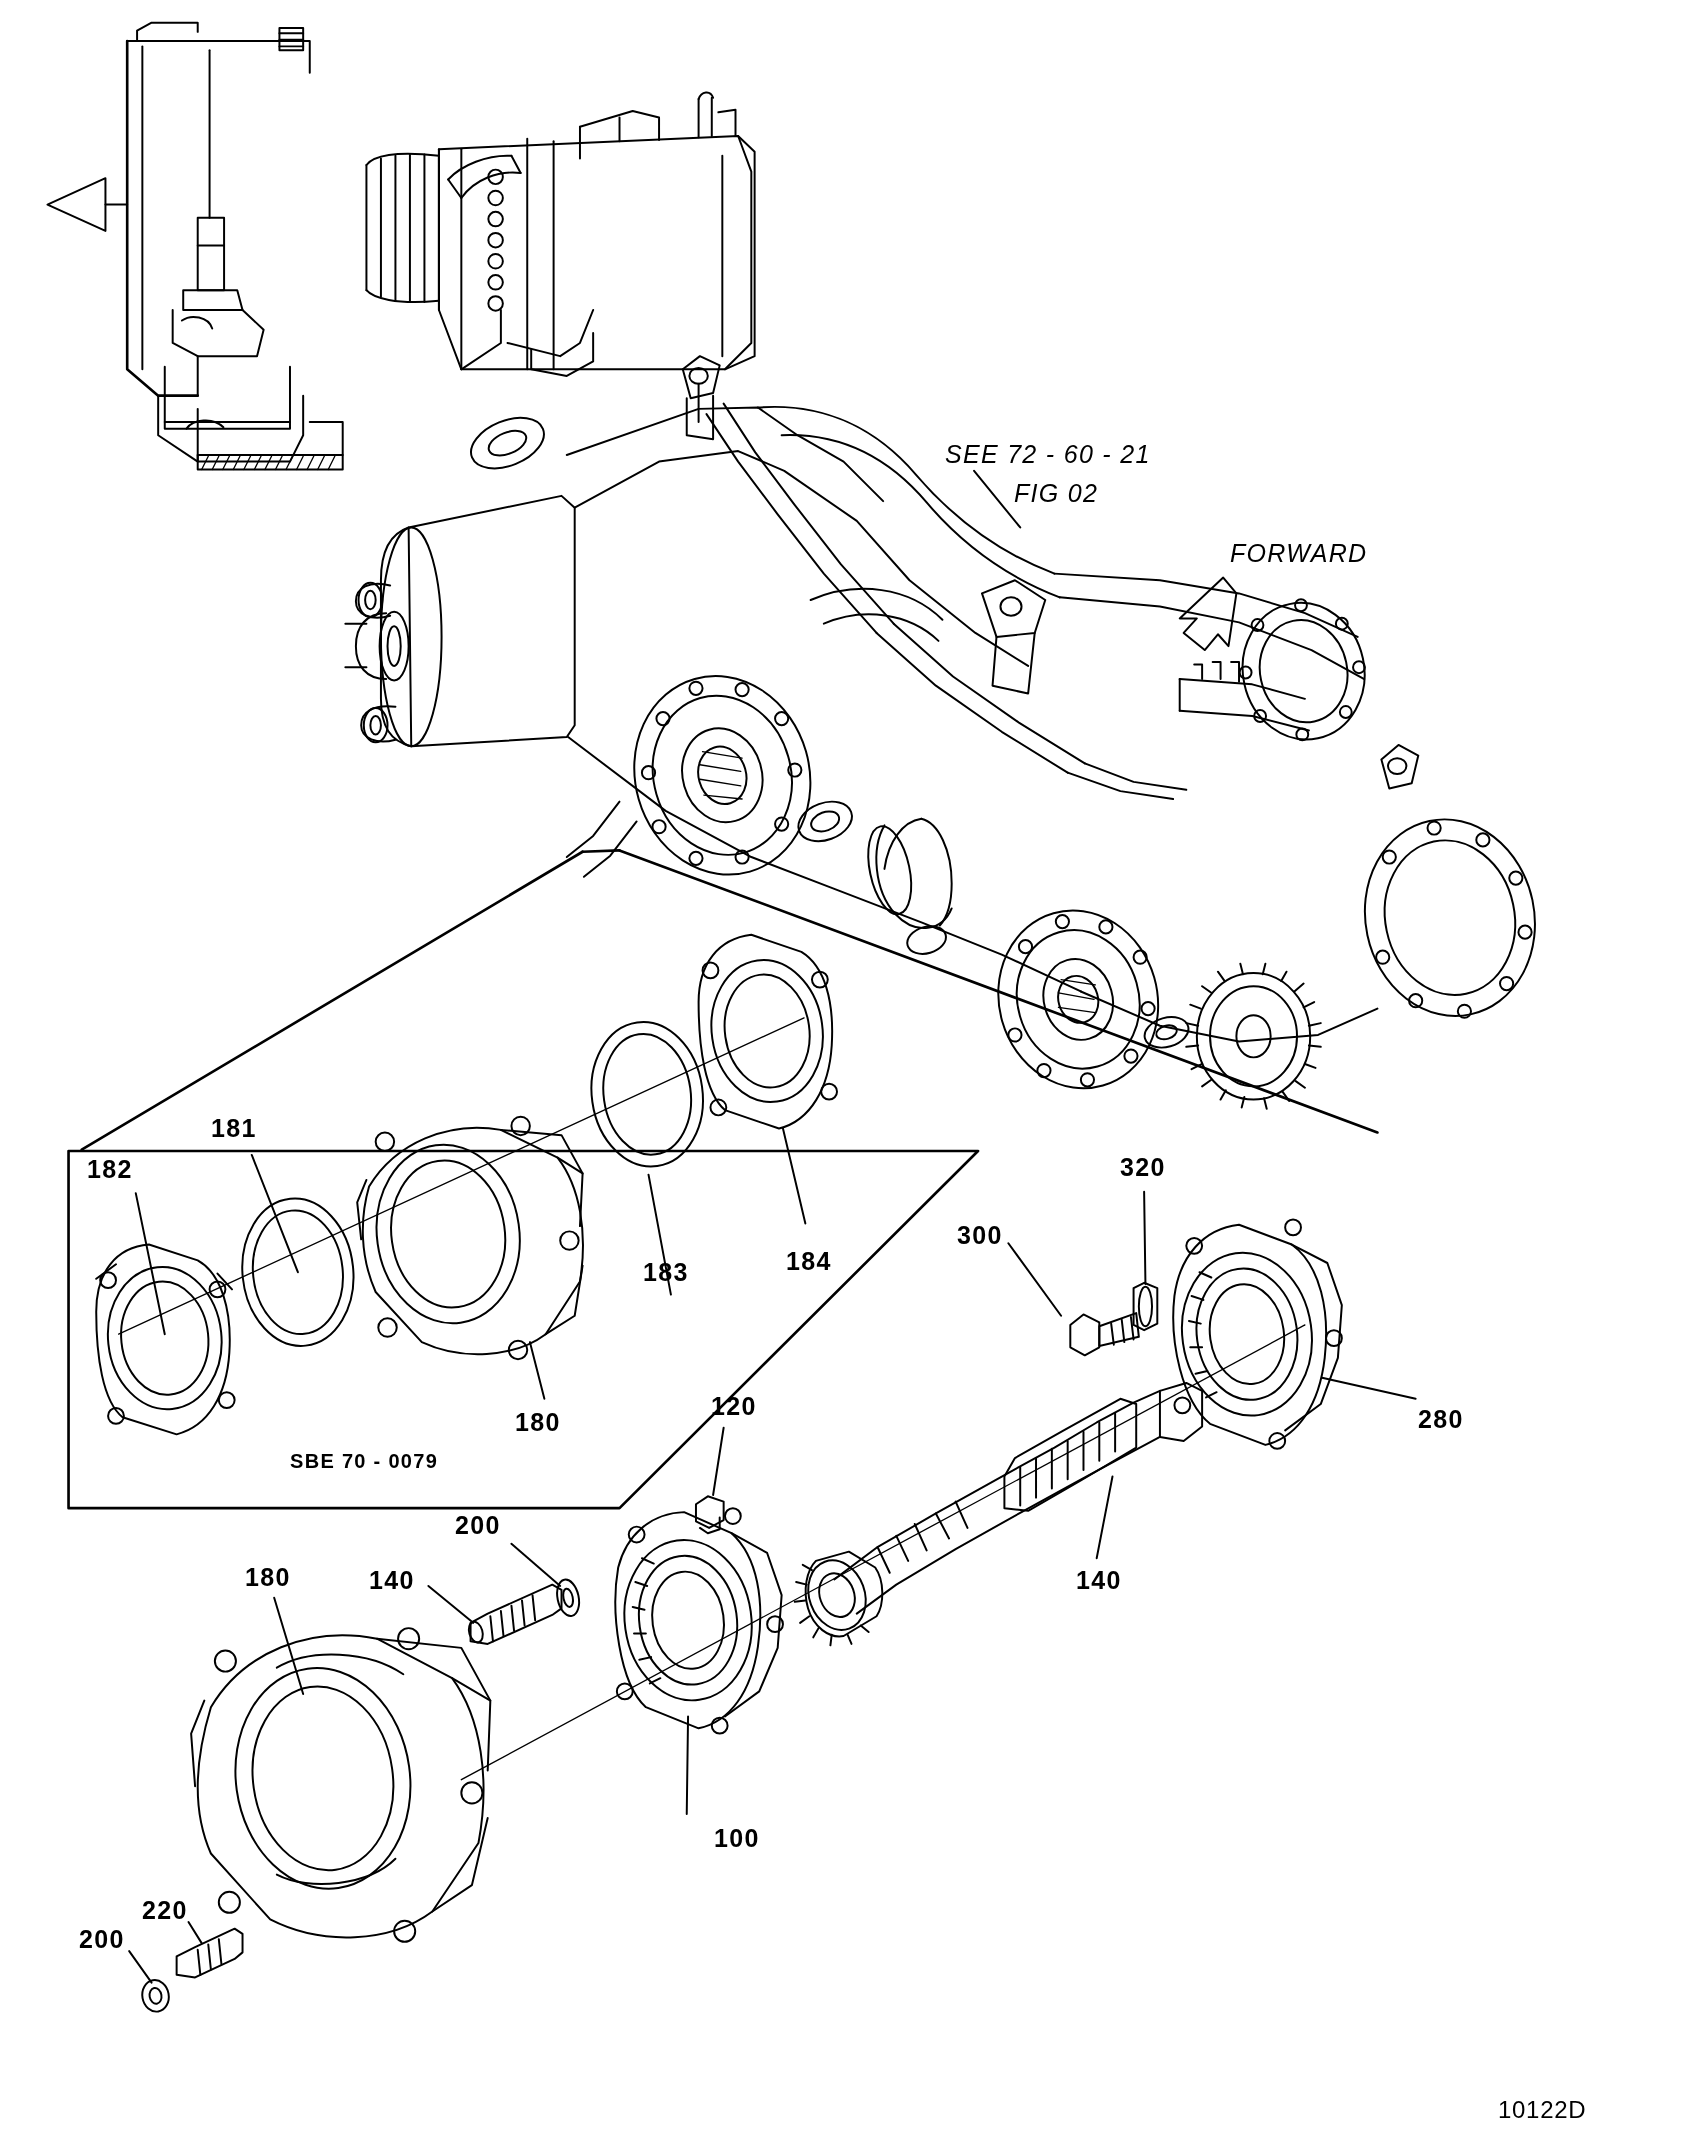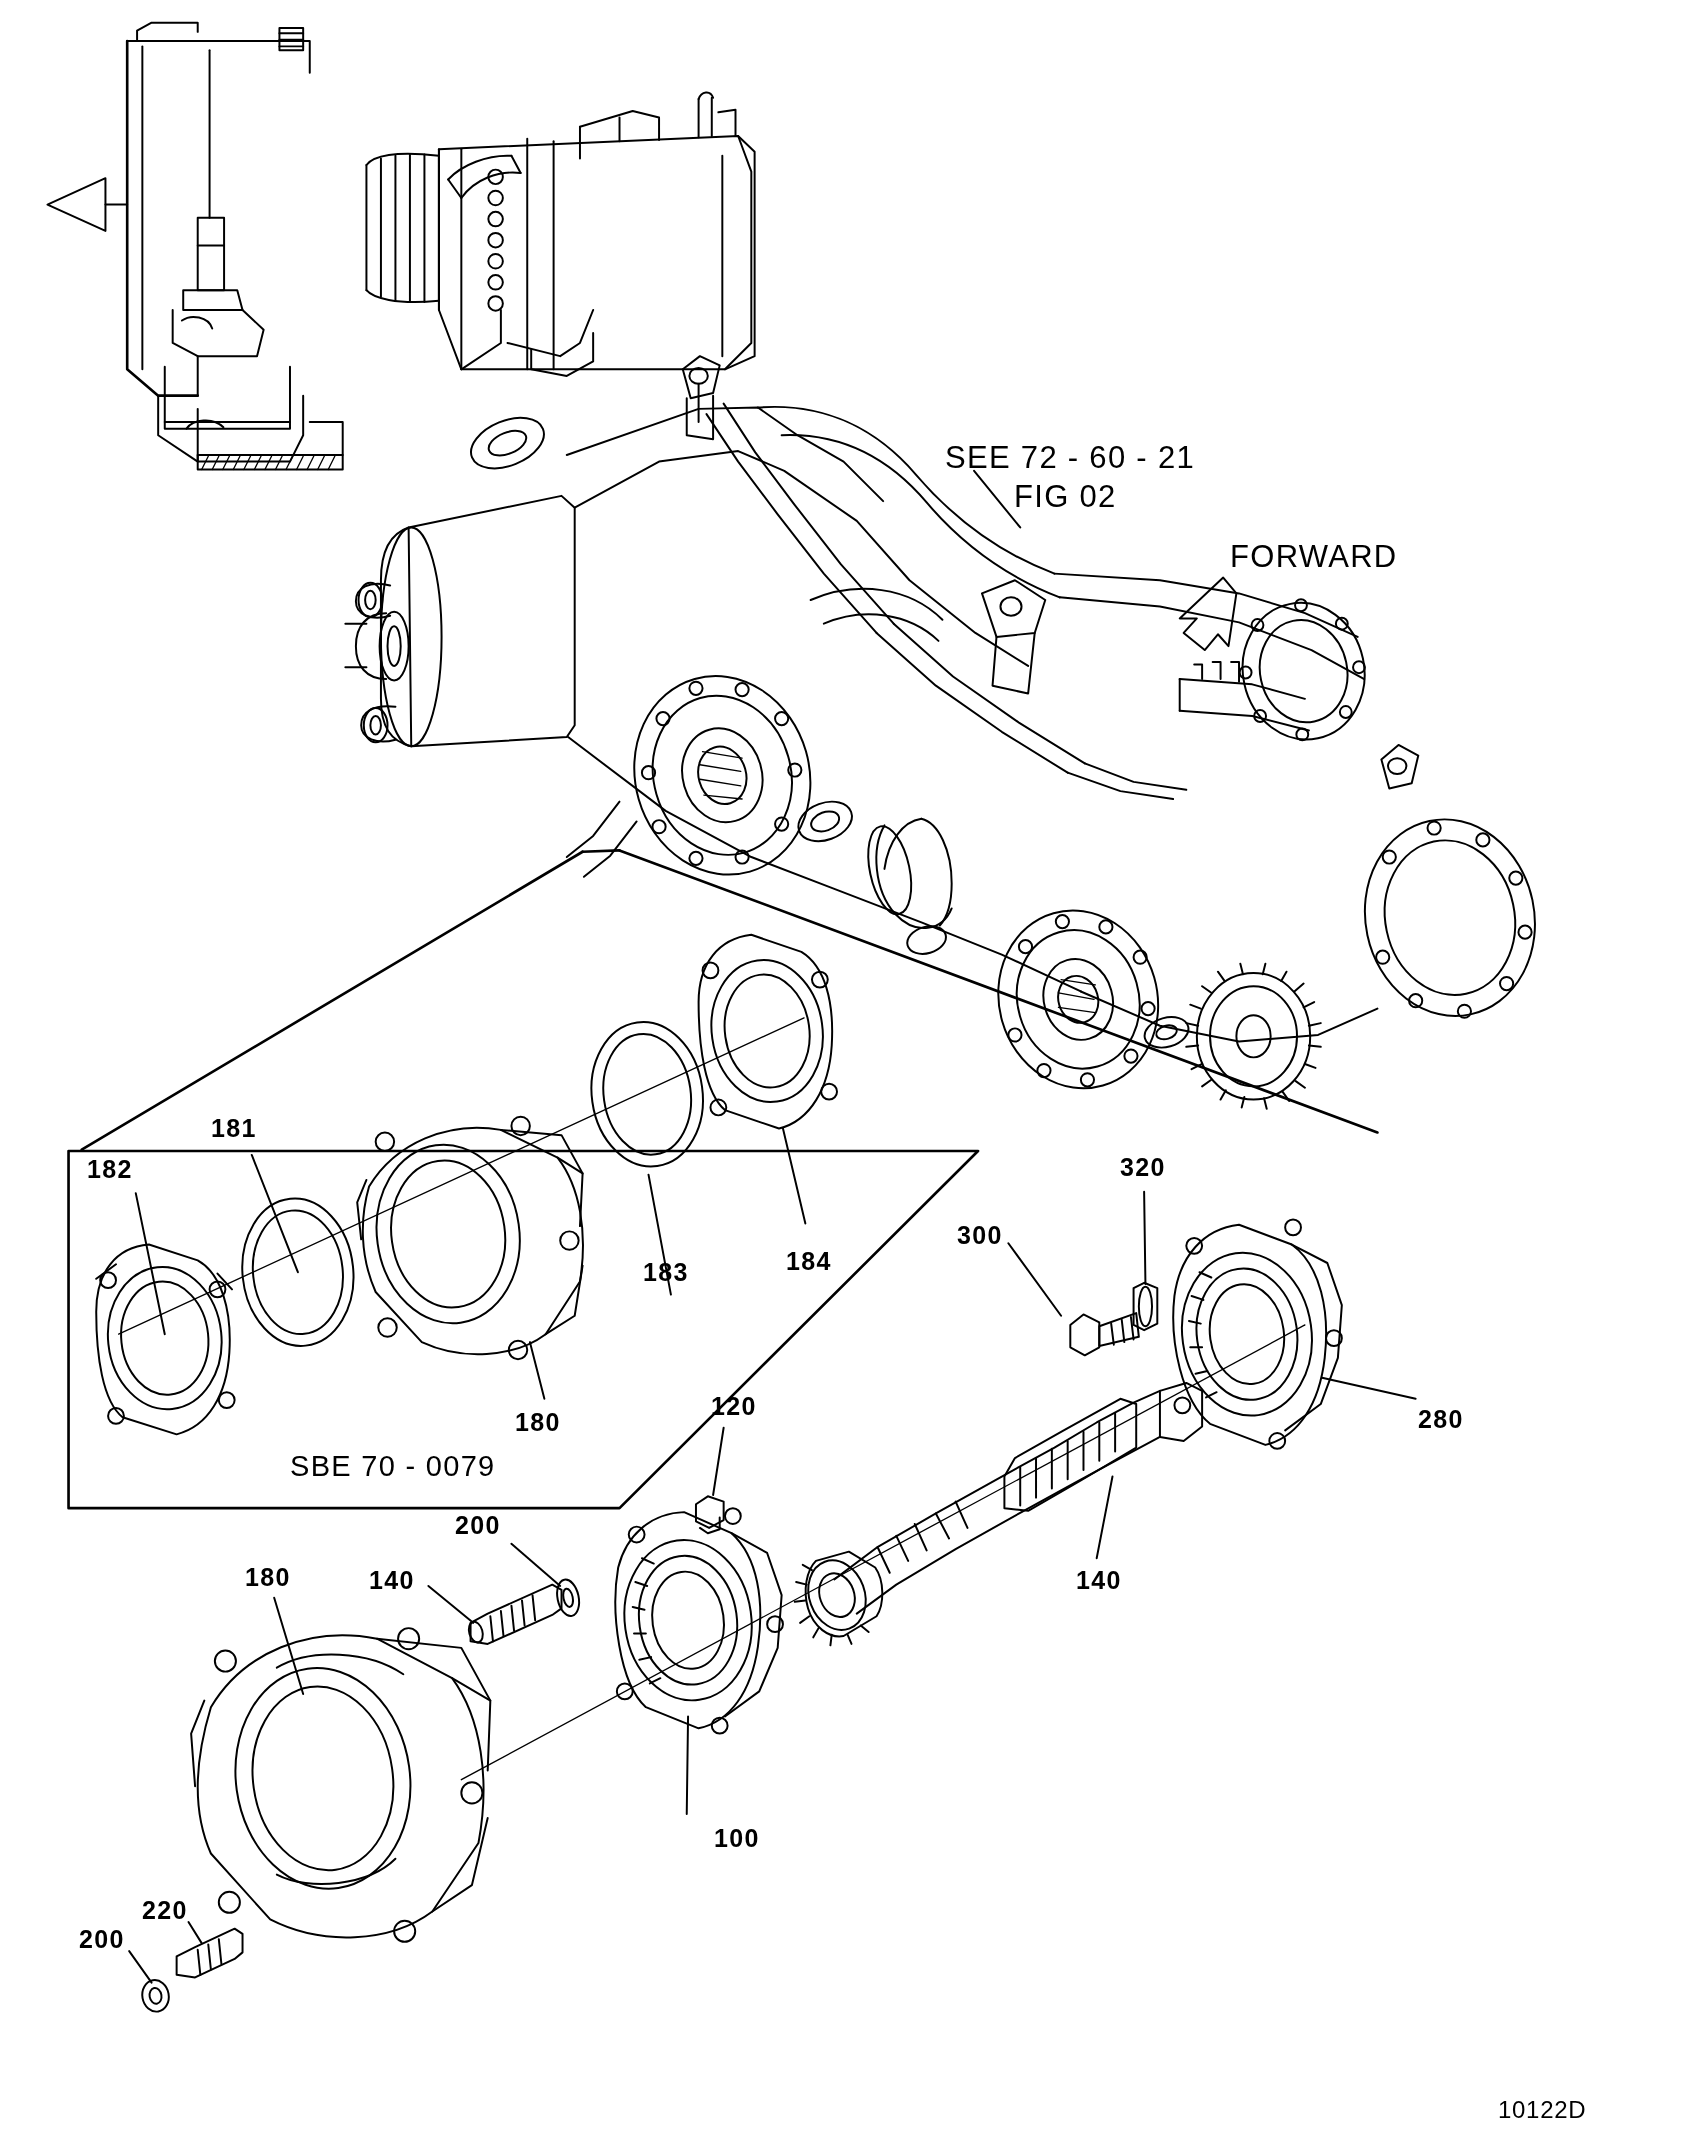--- a/index.html
+++ b/index.html
@@ -30,27 +30,28 @@
     color: #000000;
     white-space: pre;
     letter-spacing: 0.7px;
   }
   .callout {
     font-size: 25px;
     font-weight: 700;
     letter-spacing: 1.3px;
   }
   .note {
-    font-size: 31px;
+    font-size: 25px;
     font-weight: 500;
     letter-spacing: 1.3px;
+    font-style: italic;
   }
   .sbe {
-    font-size: 29px;
-    font-weight: 400;
+    font-size: 20px;
+    font-weight: 700;
     letter-spacing: 1.3px;
   }
   .figid {
     font-size: 24px;
     font-weight: 400;
     letter-spacing: 0.7px;
     margin-top: 40px;
   }
 </style>
 </head>

